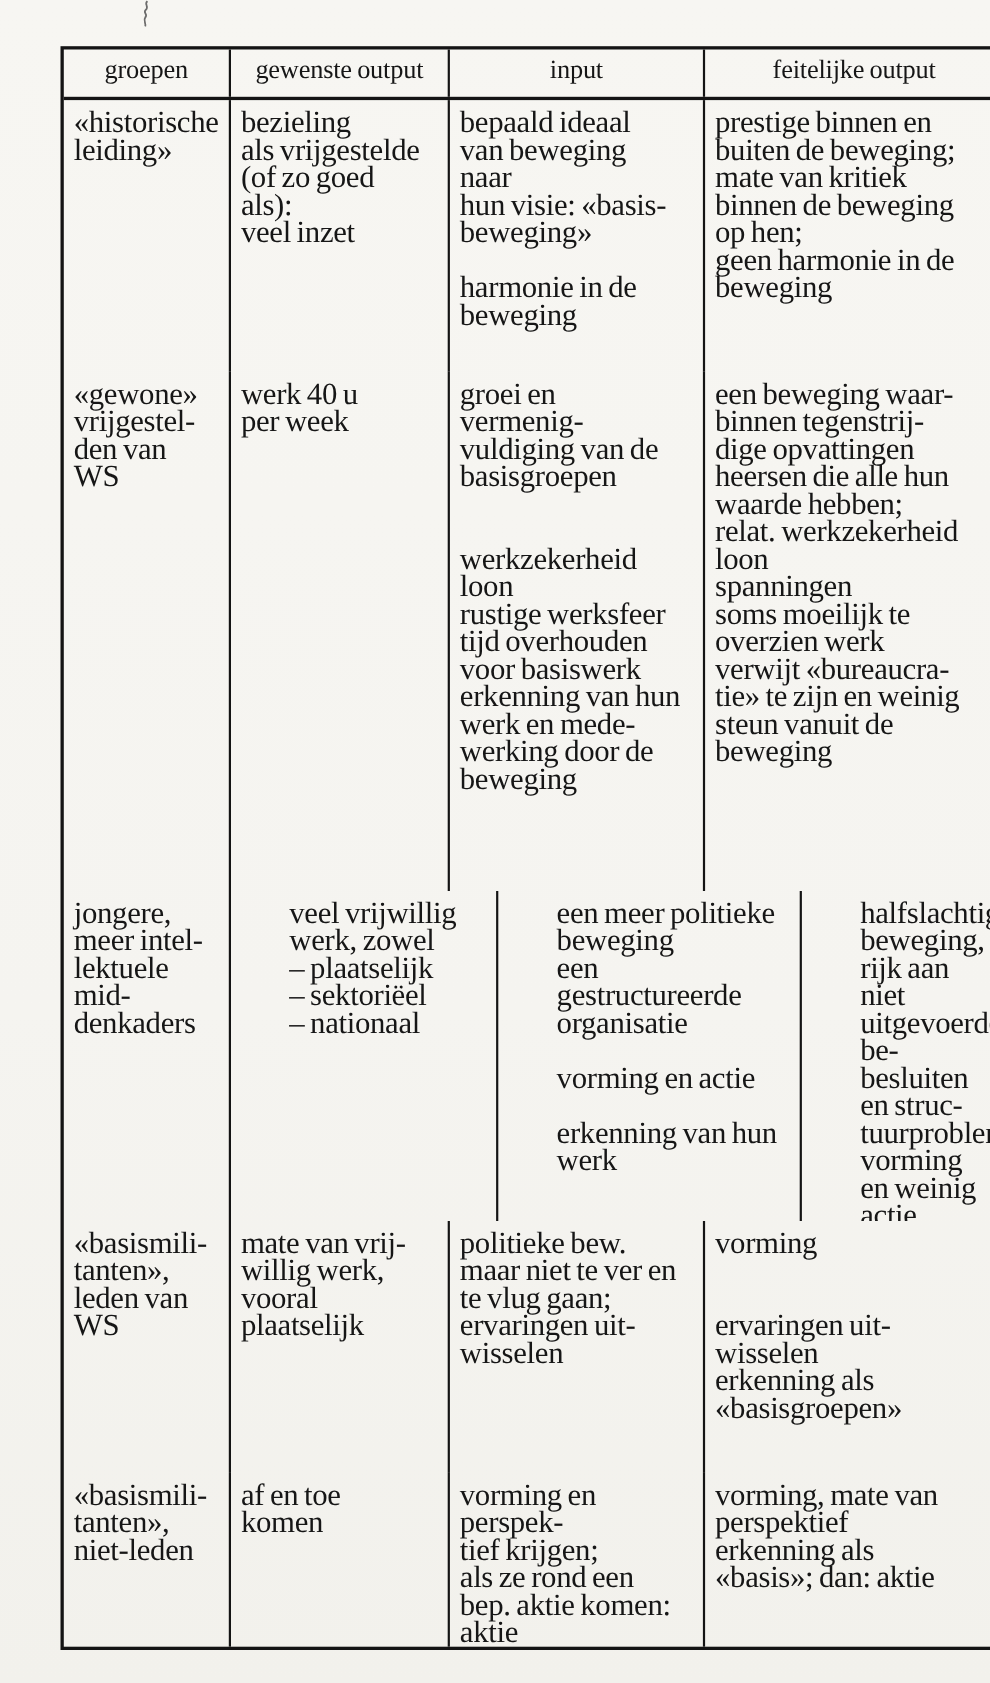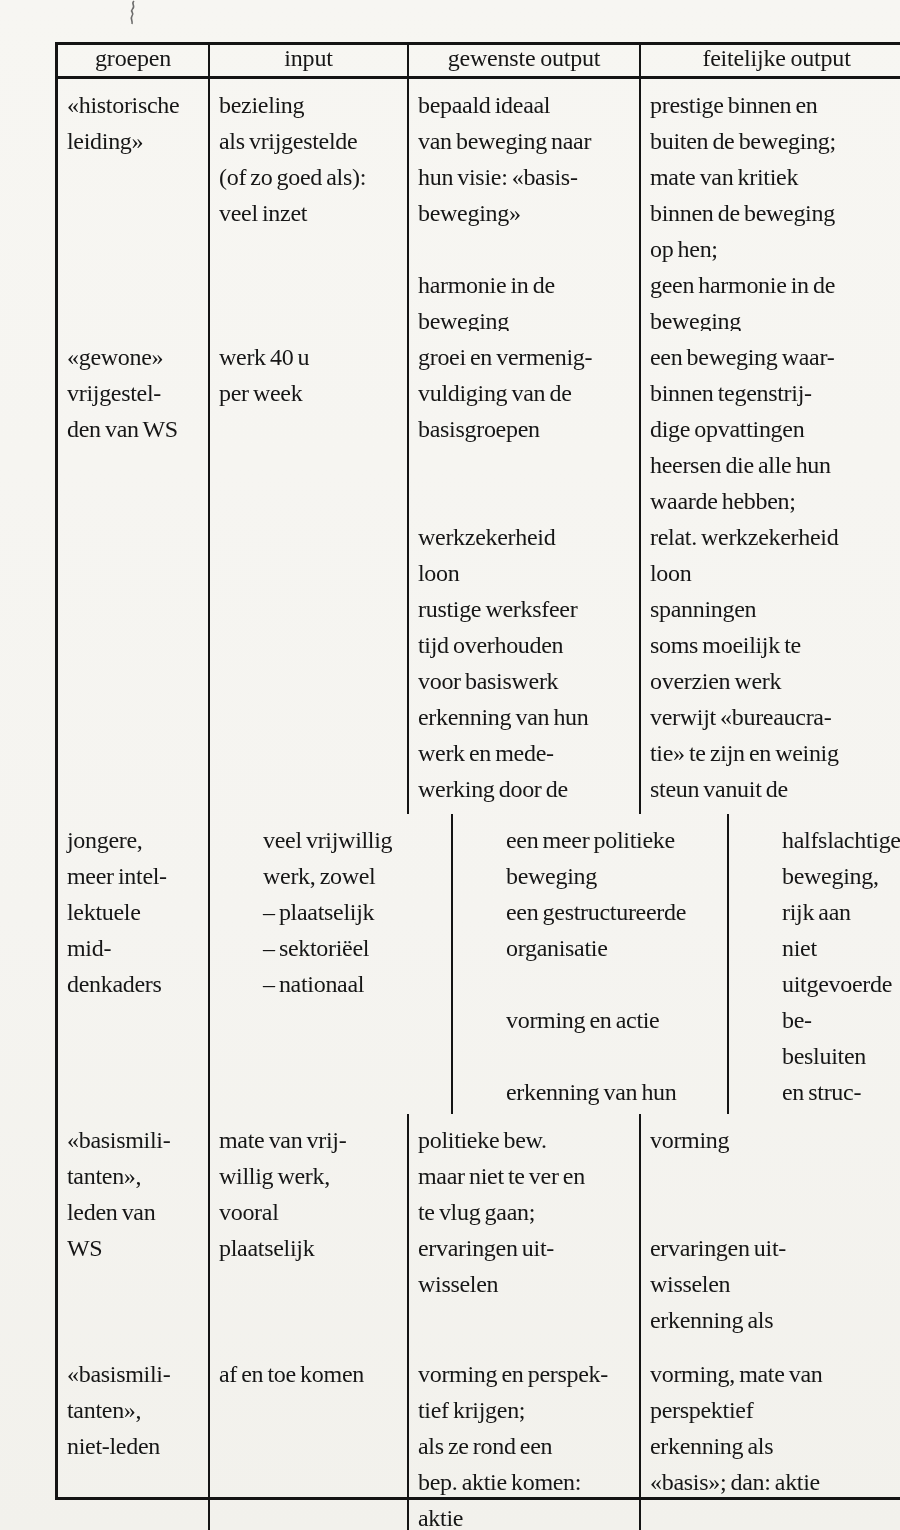--- a/index.html
+++ b/index.html
@@ -53,22 +53,22 @@
   .r1 { height: 252px; }
   .r2 { height: 483px; }
   .r3 { height: 300px; gap: 44px; }
   .r4 { height: 234px; }
   .r5 { flex: 1; }
 
   .cell {
     border-right: 2px solid #141414;
     box-sizing: border-box;
     padding: 8px 20px 0 9px;
-    font-size: 24px;
-    line-height: 36px;
+    font-size: 28px;
+    line-height: 25px;
     letter-spacing: -0.3px;
     word-spacing: -1.5px;
     white-space: pre-line;
     overflow: hidden;
   }
   .cell.last { border-right: none; }
 </style>
 </head>
 <body>
 
@@ -77,22 +77,22 @@
   <div class="pen-mark">
     <svg width="22" height="26" viewBox="0 0 22 26">
       <path d="M12,1 C8.5,4 14,5.5 10.5,9 C7.5,12 13,12.5 10,16 C8,18.5 11,21 10,24" fill="none" stroke="#4a4a4a" stroke-width="1.6" opacity="0.8"></path>
     </svg>
   </div>
 
   <div class="scan-table">
 
     <div class="hdr-row">
       <div class="hdr-cell">groepen</div>
+      <div class="hdr-cell">gewenste output</div>
       <div class="hdr-cell">input</div>
-      <div class="hdr-cell">gewenste output</div>
       <div class="hdr-cell last">feitelijke output</div>
     </div>
 
     <div class="body-row r1">
       <div class="cell">«historische
 leiding»</div>
       <div class="cell">bezieling
 als vrijgestelde
 (of zo goed als):
 veel inzet</div>

